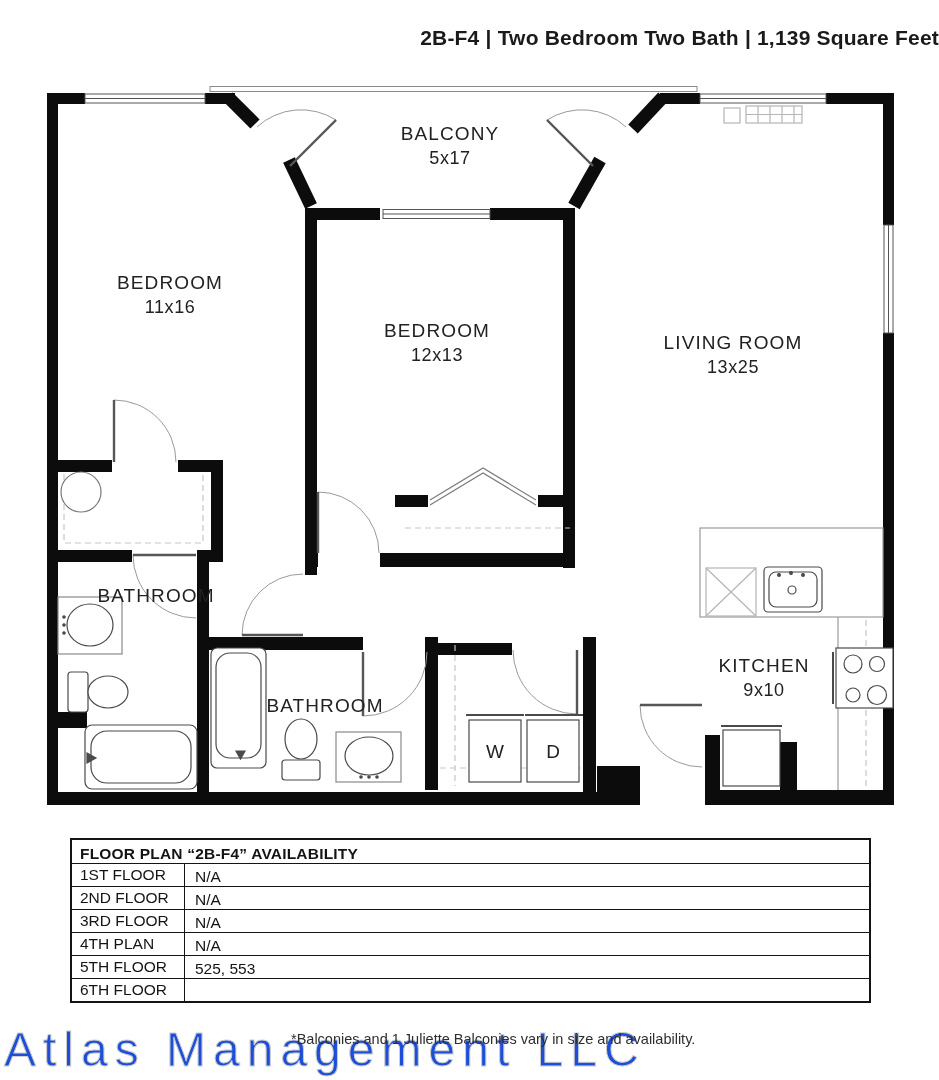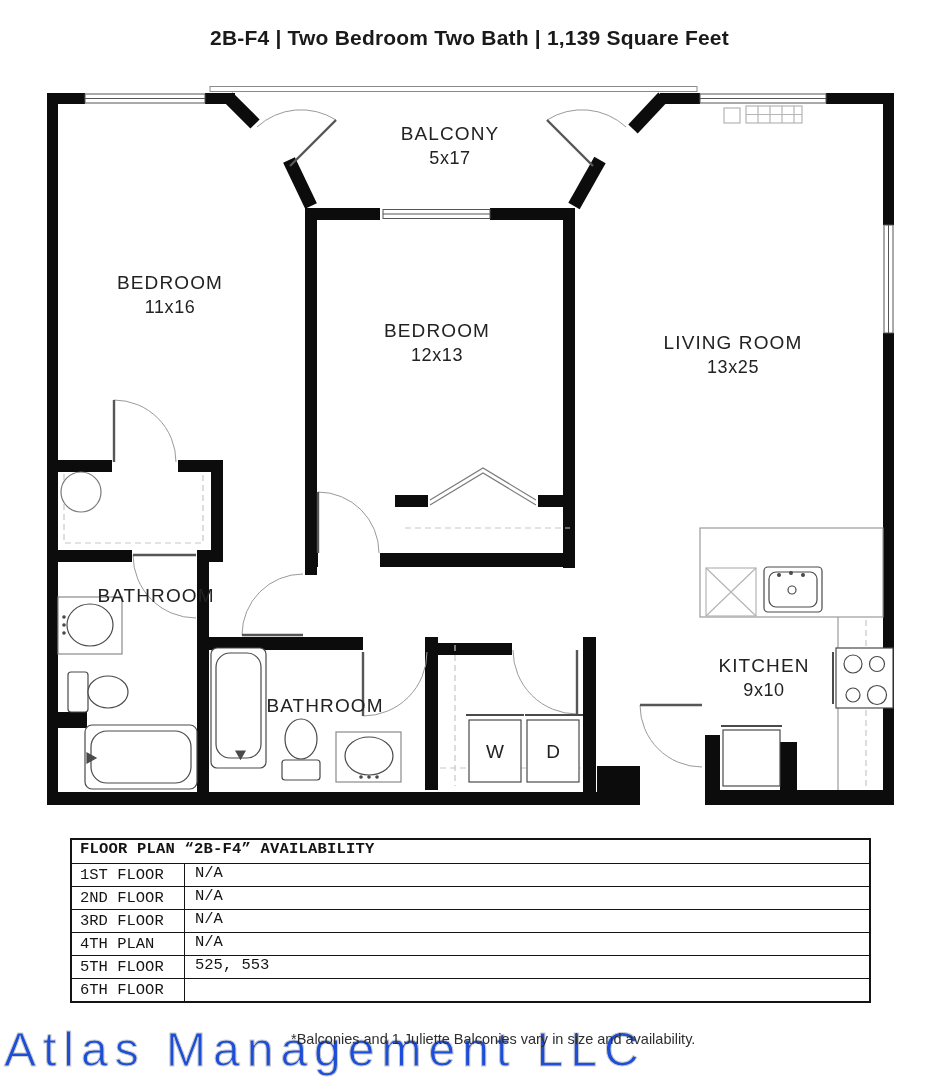--- a/index.html
+++ b/index.html
@@ -1,28 +1,28 @@
 <!DOCTYPE html>
 <html><head>
 <meta charset="utf-8">
 <style>
   html,body{margin:0;padding:0;background:#fff;width:939px;height:1080px;overflow:hidden;
     font-family:"Liberation Sans","DejaVu Sans",sans-serif;}
   .stage{position:relative;width:939px;height:1080px;background:#fff;}
-  .title{position:absolute;left:0;top:26px;width:939px;text-align:center;
+  .title{position:absolute;left:0;top:26px;width:939px;text-align:right;
     font-size:21px;font-weight:bold;color:#1a1a1a;letter-spacing:.2px;}
   svg text{font-family:"Liberation Sans","DejaVu Sans",sans-serif;fill:#222;
     letter-spacing:1.1px;}
   .roomname{font-size:19px;}
   .roomdim{font-size:18px;letter-spacing:.6px;}
   .wd{font-size:19px;letter-spacing:0;}
   
   .tbl{position:absolute;left:70px;top:838px;width:801px;border:2px solid #141414;
     box-sizing:border-box;color:#141414;background:#fff;}
-  .trow{display:flex;height:23px;border-top:1.5px solid #141414;align-items:flex-start;box-sizing:border-box;font-family:Liberation Mono, monospace;}
+  .trow{display:flex;height:23px;border-top:1.5px solid #141414;align-items:flex-end;box-sizing:border-box;}
   .trow.first{border-top:none;}
   .tbl .full{padding-left:8px;font-weight:bold;font-size:15.5px;letter-spacing:.2px;}
   .c1{width:113px;align-self:stretch;display:flex;align-items:center;
     border-right:1.5px solid #141414;padding-left:8px;box-sizing:border-box;font-size:15.5px;}
   .c2{flex:1;padding-left:10px;font-size:15.5px;}
   .hdr{font-weight:bold;}
   .watermark{position:absolute;left:4px;top:1022px;font-size:48px;font-weight:400;
     letter-spacing:7px;color:#1d4ed8;-webkit-text-stroke:1px #cdcdcd;white-space:nowrap;}
   .footnote{position:absolute;left:291px;top:1031px;font-size:14.5px;
     color:#2e2e2e;white-space:nowrap;}

